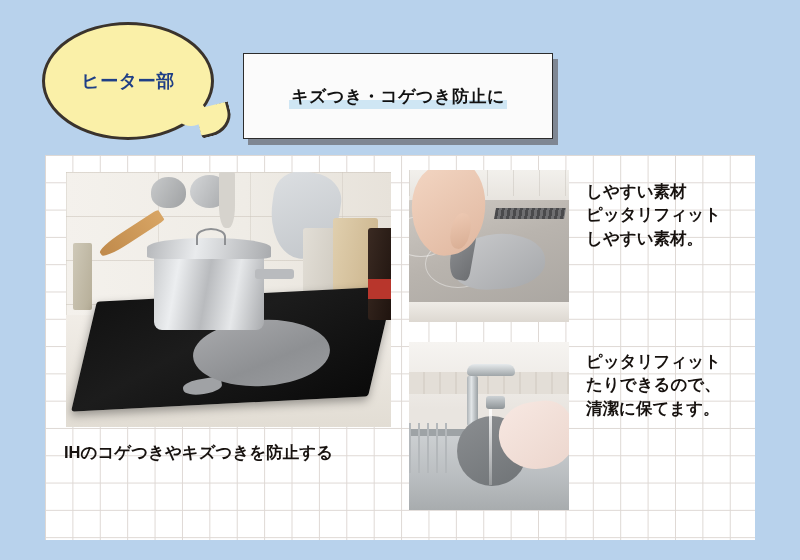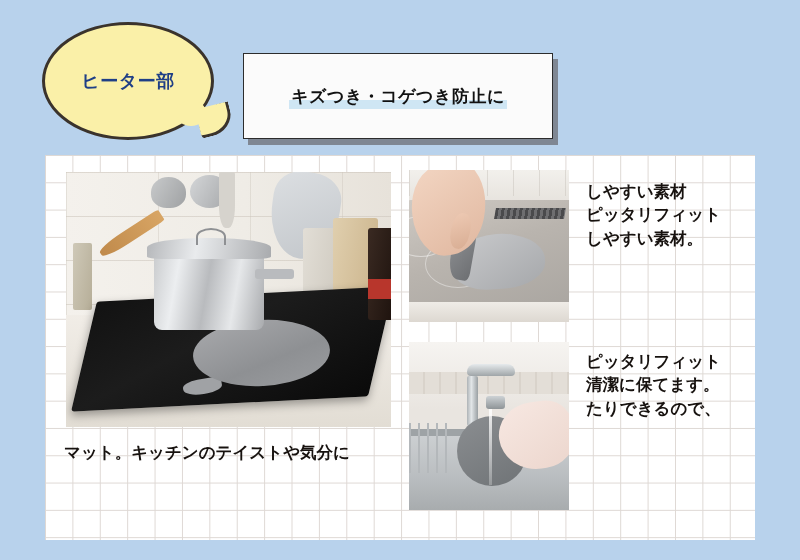--- a/index.html
+++ b/index.html
@@ -483,26 +483,26 @@
     <div class="br-faucet-arm"></div>
     <div class="br-faucet-body"></div>
     <div class="br-faucet-head"></div>
     <div class="br-mat"></div>
     <div class="br-water"></div>
     <div class="br-glove"></div>
   </div>
 </div>
 
 <div class="cap cap-main">
-  <span class="cap-line">マット。キッチンのテイストや気分に</span>
+  <span class="cap-line">IHのコゲつきやキズつきを防止する</span>
 </div>
 
 <div class="cap cap-right-1">
   <span class="cap-line">しやすい素材</span>
   <span class="cap-line">ピッタリフィット</span>
   <span class="cap-line">しやすい素材。</span>
 </div>
 
 <div class="cap cap-right-2">
   <span class="cap-line">ピッタリフィット</span>
+  <span class="cap-line">たりできるので、</span>
   <span class="cap-line">清潔に保てます。</span>
-  <span class="cap-line">たりできるので、</span>
 </div>
 
 </body></html>

